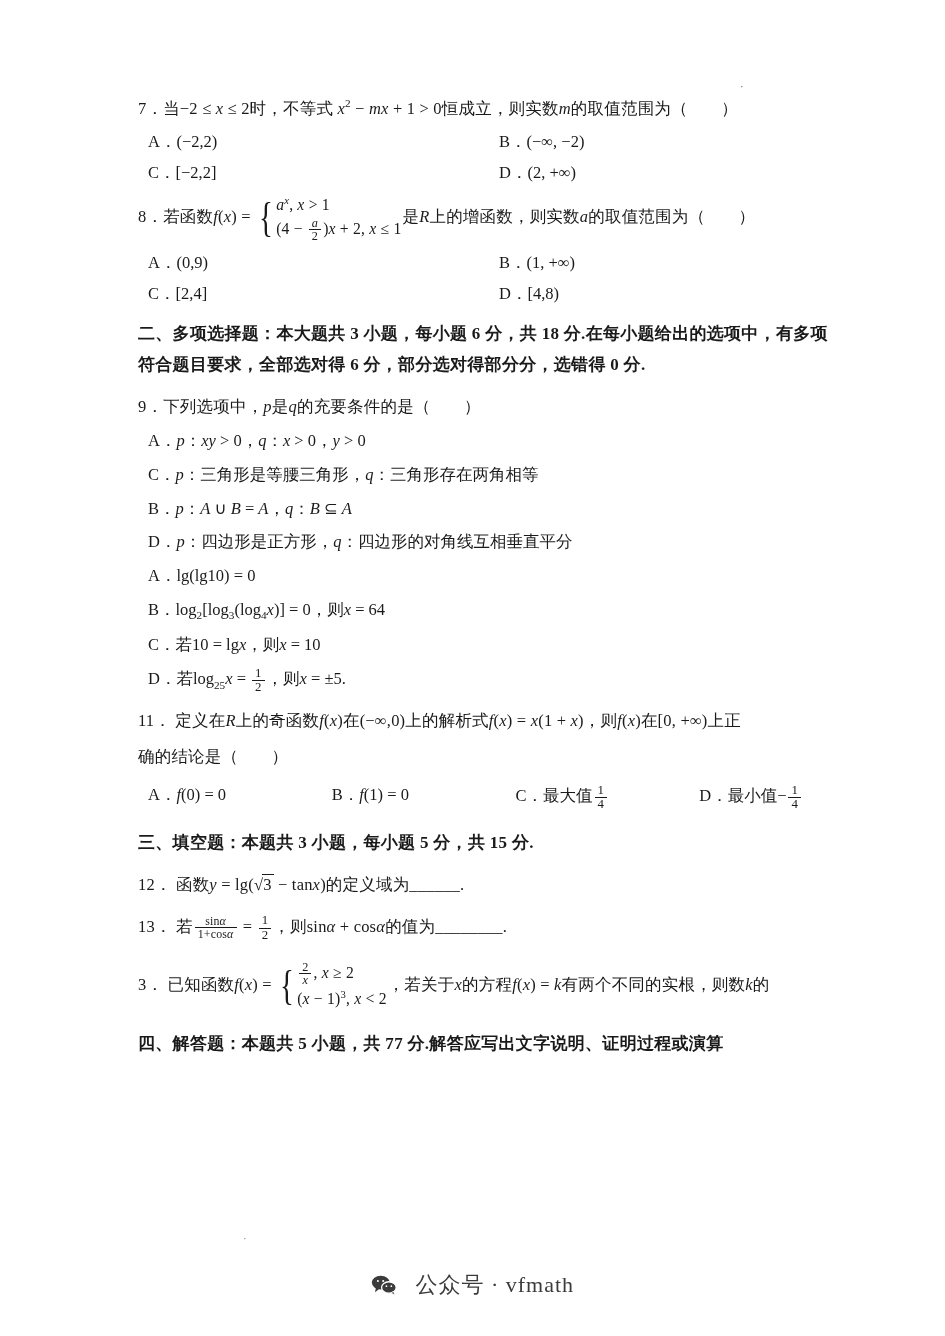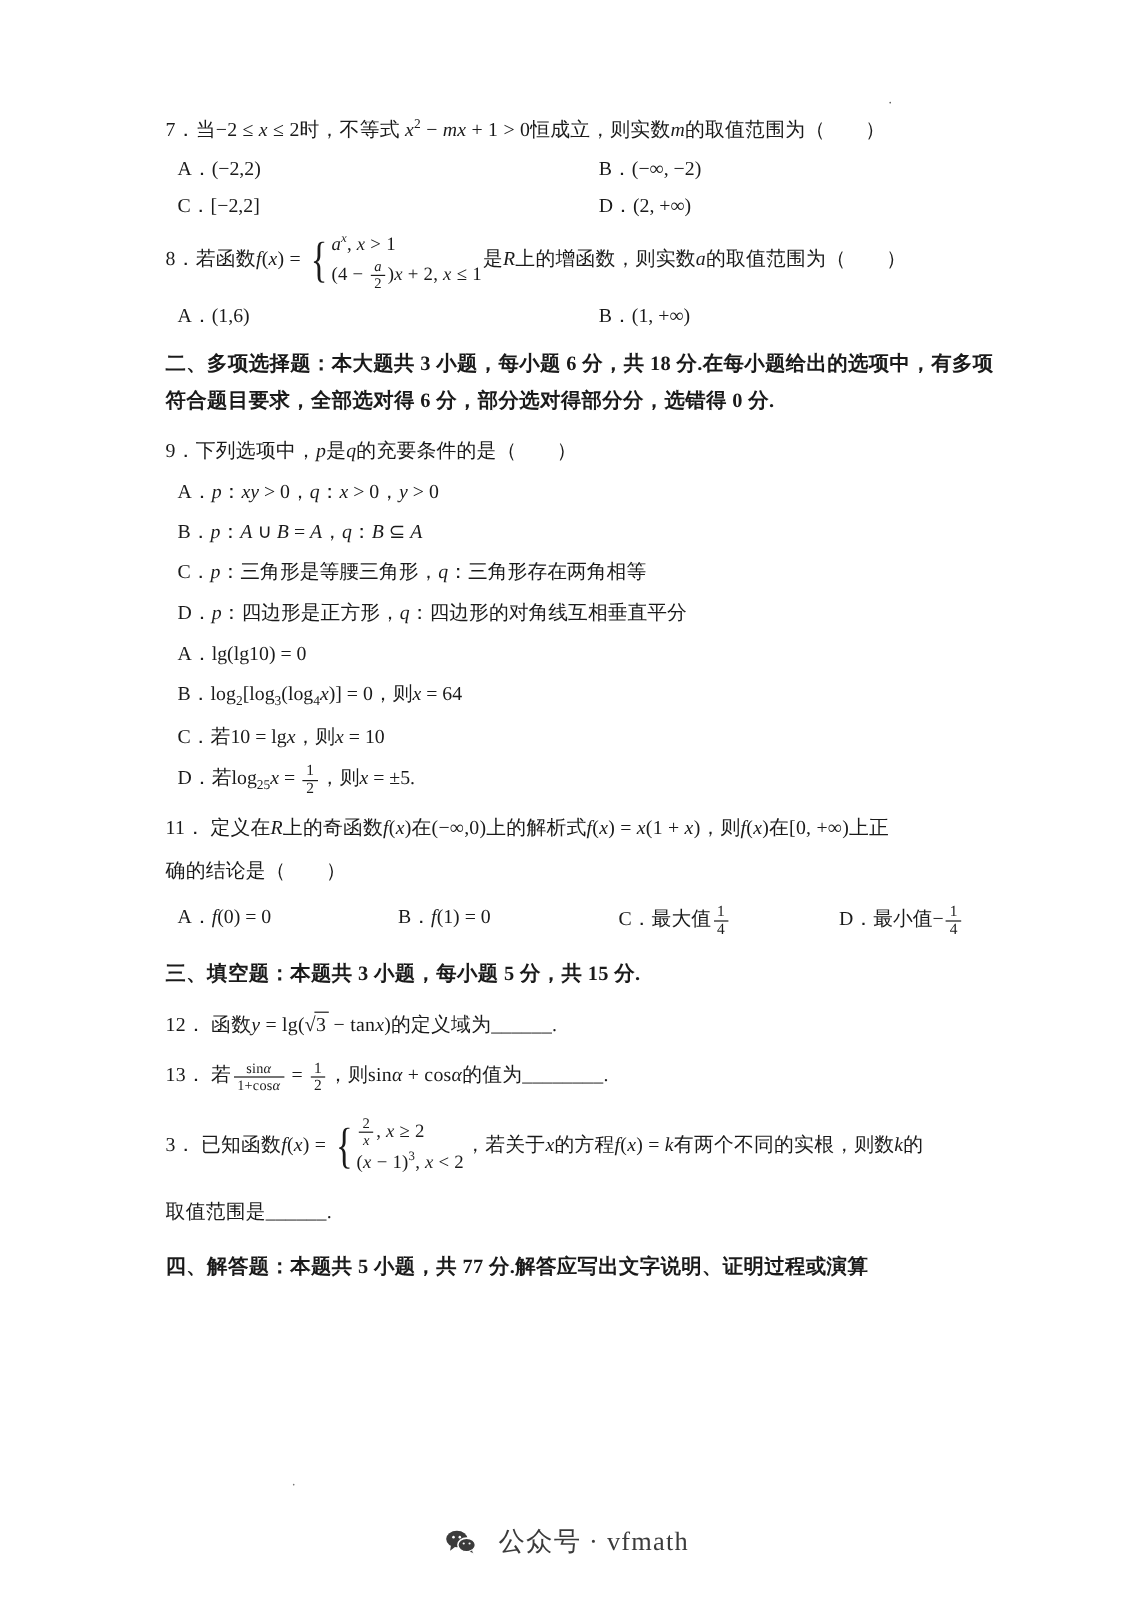--- a/index.html
+++ b/index.html
@@ -175,32 +175,36 @@
     <span class="qnum">8．</span>若函数<span class="mono-i">f</span>(<span class="mono-i">x</span>) =
     <span class="brace-wrap">
       <span class="brace">{</span>
       <span class="cases">
         <span style="display:block;"><span class="mono-i">a</span><sup><span class="mono-i">x</span></sup>, <span class="mono-i">x</span> &gt; 1</span>
         <span style="display:block;">(4 − <span class="frac"><span class="num"><span class="mono-i">a</span></span><span class="den">2</span></span>)<span class="mono-i">x</span> + 2, <span class="mono-i">x</span> ≤ 1</span>
       </span>
     </span>是<span class="mono-i">R</span>上的增函数，则实数<span class="mono-i">a</span>的取值范围为（　　）
   </div>
   <div class="opts">
-    <div class="col"><span>A．</span><span>(1,6)</span></div>
+    <div class="col"><span>A．</span><span>(0,9)</span></div>
     <div class="col"><span>B．</span><span>(1, +∞)</span></div>
+  </div>
+  <div class="opts">
+    <div class="col"><span>C．</span><span>[2,4]</span></div>
+    <div class="col"><span>D．</span><span>[4,8)</span></div>
   </div>
 
   <div class="section-head">二、多项选择题：本大题共 3 小题，每小题 6 分，共 18 分.在每小题给出的选项中，有多项符合题目要求，全部选对得 6 分，部分选对得部分分，选错得 0 分.</div>
 
   <div class="q q-gap">
     <span class="qnum">9．</span>下列选项中，<span class="mono-i">p</span>是<span class="mono-i">q</span>的充要条件的是（　　）
   </div>
   <div class="opt-line">A．<span class="mono-i">p</span>：<span class="mono-i">xy</span> &gt; 0，<span class="mono-i">q</span>：<span class="mono-i">x</span> &gt; 0，<span class="mono-i">y</span> &gt; 0</div>
+  <div class="opt-line">C．<span class="mono-i">p</span>：三角形是等腰三角形，<span class="mono-i">q</span>：三角形存在两角相等</div>
   <div class="opt-line">B．<span class="mono-i">p</span>：<span class="mono-i">A</span> ∪ <span class="mono-i">B</span> = <span class="mono-i">A</span>，<span class="mono-i">q</span>：<span class="mono-i">B</span> ⊆ <span class="mono-i">A</span></div>
-  <div class="opt-line">C．<span class="mono-i">p</span>：三角形是等腰三角形，<span class="mono-i">q</span>：三角形存在两角相等</div>
   <div class="opt-line">D．<span class="mono-i">p</span>：四边形是正方形，<span class="mono-i">q</span>：四边形的对角线互相垂直平分</div>
 
   <div class="opt-line">A．lg(lg10) = 0</div>
   <div class="opt-line">B．log<sub>2</sub>[log<sub>3</sub>(log<sub>4</sub><span class="mono-i">x</span>)] = 0，则<span class="mono-i">x</span> = 64</div>
   <div class="opt-line">C．若10 = lg<span class="mono-i">x</span>，则<span class="mono-i">x</span> = 10</div>
   <div class="opt-line">D．若log<sub>25</sub><span class="mono-i">x</span> = <span class="frac"><span class="num">1</span><span class="den">2</span></span>，则<span class="mono-i">x</span> = ±5.</div>
 
   <div class="q q-gap">
     <span class="qnum">11．</span>&nbsp;定义在<span class="mono-i">R</span>上的奇函数<span class="mono-i">f</span>(<span class="mono-i">x</span>)在(−∞,0)上的解析式<span class="mono-i">f</span>(<span class="mono-i">x</span>) = <span class="mono-i">x</span>(1 + <span class="mono-i">x</span>)，则<span class="mono-i">f</span>(<span class="mono-i">x</span>)在[0, +∞)上正
   </div>
@@ -225,21 +229,20 @@
   <div class="q tall" style="margin-top:18px;">
     <span class="qnum">3．</span>&nbsp;已知函数<span class="mono-i">f</span>(<span class="mono-i">x</span>) =
     <span class="brace-wrap">
       <span class="brace">{</span>
       <span class="cases">
         <span style="display:block;"><span class="frac"><span class="num">2</span><span class="den"><span class="mono-i">x</span></span></span>, <span class="mono-i">x</span> ≥ 2</span>
         <span style="display:block;">(<span class="mono-i">x</span> − 1)<sup>3</sup>, <span class="mono-i">x</span> &lt; 2</span>
       </span>
     </span>，若关于<span class="mono-i">x</span>的方程<span class="mono-i">f</span>(<span class="mono-i">x</span>) = <span class="mono-i">k</span>有两个不同的实根，则数<span class="mono-i">k</span>的
   </div>
-  <div class="q" style="margin-top:16px;">取值范围是______.</div>
 
   <div class="section-head" style="margin-top:18px;">四、解答题：本题共 5 小题，共 77 分.解答应写出文字说明、证明过程或演算</div>
 
   <div class="dot-bottom">·</div>
 </div>
 
 <div class="footer">
   <span class="wx-icon">
     <svg viewBox="0 0 32 26" width="26" height="22" aria-hidden="true">
       <ellipse cx="12" cy="10" rx="11" ry="8.5" fill="#3b3b3b"></ellipse>

